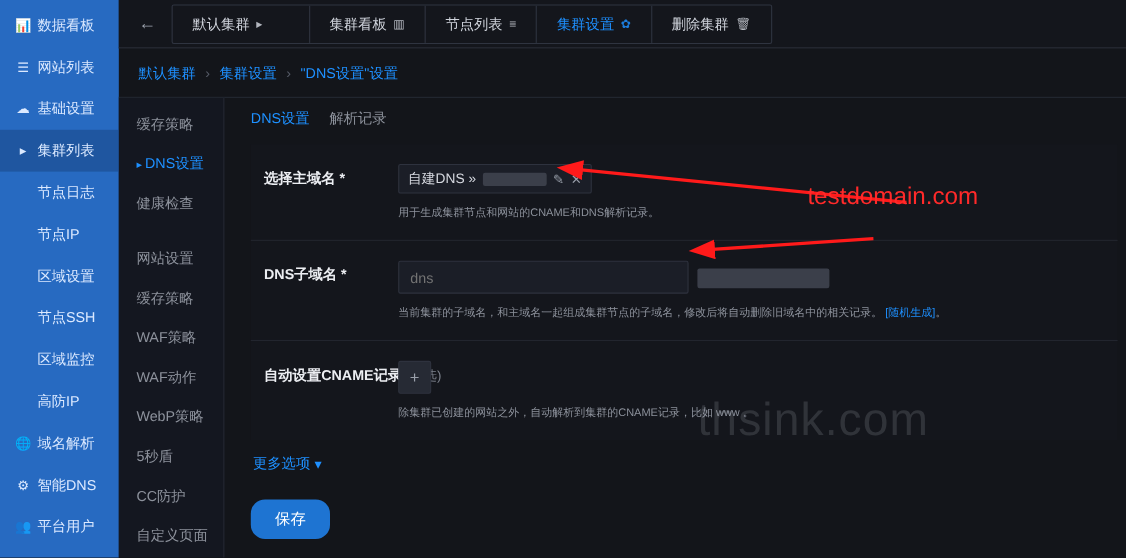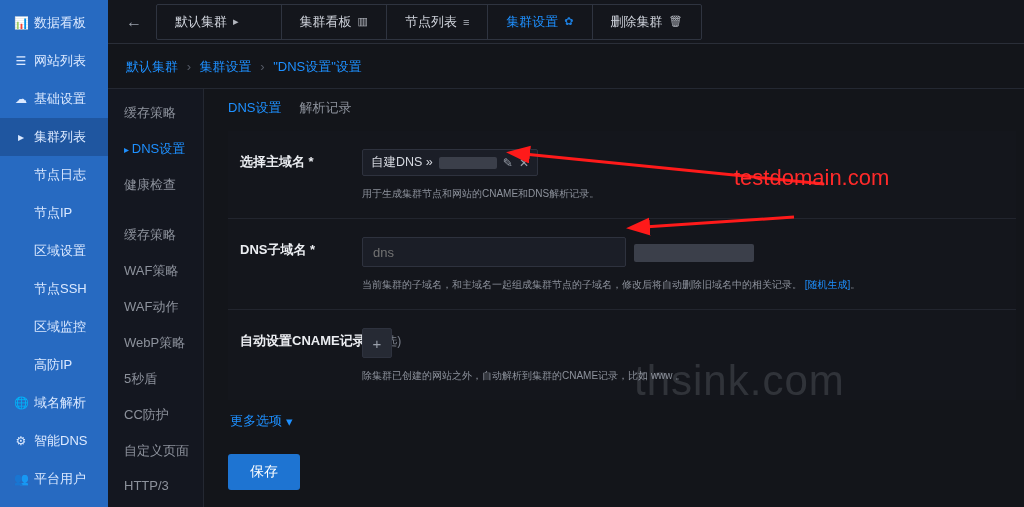--- a/index.html
+++ b/index.html
@@ -142,21 +142,21 @@
   .plusbtn {
     width: 30px; height: 30px; background: #262a34; color:#9aa0ab;
     display:inline-flex; align-items:center; justify-content:center;
     border-radius:2px; cursor:pointer; font-size:15px; border:1px solid #2e323e;
   }
 
   .more { color:#1e90ff; padding: 12px 2px; cursor:pointer; display:flex; align-items:center; gap:4px; font-size:13px;}
   .savebtn {
     margin: 12px 0 0 0;
     background:#1e74d2; color:#fff; border:none;
-    padding: 9px 22px; font-size:14px; border-radius:3px; cursor:pointer;
+    padding: 9px 22px; font-size:14px; border-radius:13px; cursor:pointer;
   }
 
   
   .anno { position:absolute; pointer-events:none; }
   .anno-text { color:#ff2a2a; font-size:22px; font-weight:500; }
   .watermark { position:absolute; color:rgba(180,185,195,.18); font-size:42px; font-weight:500; letter-spacing:1px; pointer-events:none;}
 </style>
 </head>
 <body>
 
@@ -255,20 +255,21 @@
       <span class="sep">›</span>
       <a>"DNS设置"设置</a>
     </div>
 
     <div class="body">
       <div class="subnav">
         <div class="sitem">缓存策略</div>
         <div class="sitem sel">DNS设置</div>
         <div class="sitem">健康检查</div>
         <div class="gap"></div>
+        <div class="sitem">网站设置</div>
         <div class="sitem">缓存策略</div>
         <div class="sitem">WAF策略</div>
         <div class="sitem">WAF动作</div>
         <div class="sitem">WebP策略</div>
         <div class="sitem">5秒盾</div>
         <div class="sitem">CC防护</div>
         <div class="sitem">自定义页面</div>
         <div class="sitem">HTTP/3</div>
 
       </div>

